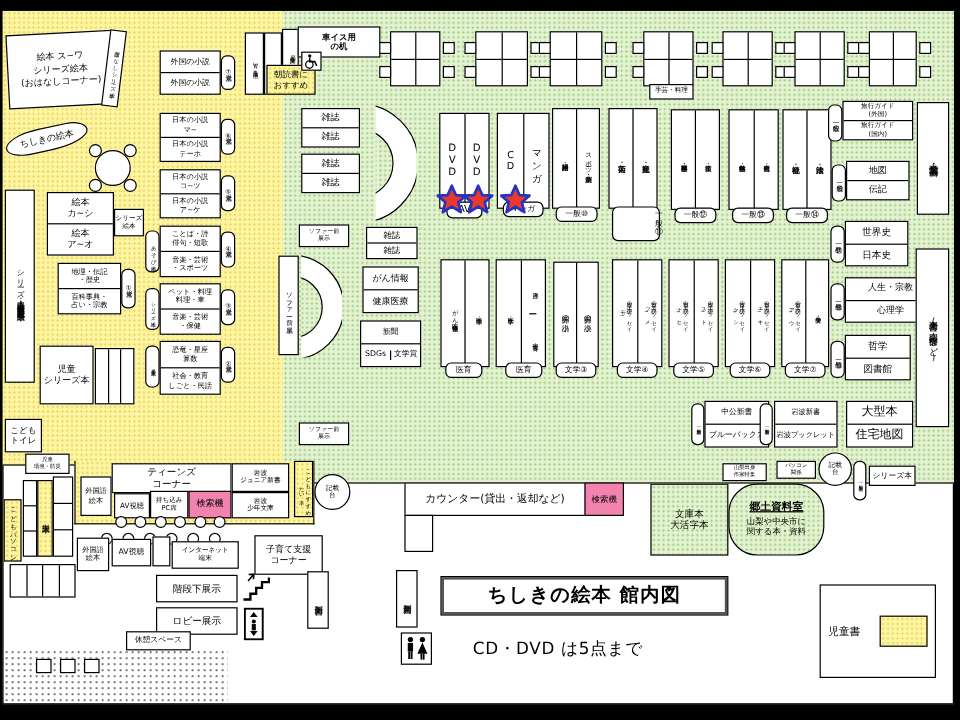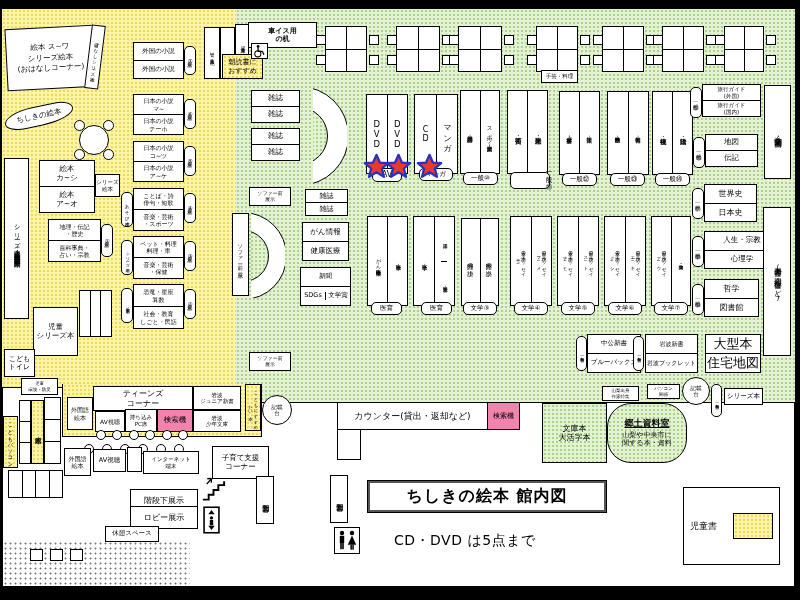--- a/index.html
+++ b/index.html
@@ -108,21 +108,21 @@
       <div class="node t-box bg-w" style="left: 133px; top: 236px; width: 51px; height: 43px; font-size: 6px;"><div class="cellwrap-r"><div class="cell">ペット・料理
 料理・車</div><div class="cell bt">音楽・芸術
 ・保健</div></div></div>
       <div class="node t-box bg-w v tag" style="left: 121px; top: 240px; width: 12px; height: 35px; font-size: 4px;">シリーズ絵本</div>
       <div class="node t-box bg-w v tag" style="left: 184px; top: 241px; width: 12px; height: 30px; font-size: 5.5px;">児童③</div>
       <div class="node t-box bg-w" style="left: 133px; top: 284px; width: 51px; height: 45px; font-size: 6px;"><div class="cellwrap-r"><div class="cell">恐竜・星座
 算数</div><div class="cell bt">社会・教育
 しごと・民話</div></div></div>
       <div class="node t-box bg-w v tag" style="left: 121px; top: 288px; width: 12px; height: 35px; font-size: 4px;">児童大型本</div>
       <div class="node t-box bg-w v tag" style="left: 184px; top: 289px; width: 12px; height: 30px; font-size: 5.5px;">児童②</div>
-      <div class="node t-box bg-w" style="left: 33px; top: 288px; width: 45px; height: 49px; font-size: 7.5px; margin-top: 19px;">児童
+      <div class="node t-box bg-w" style="left: 33px; top: 288px; width: 45px; height: 49px; font-size: 7.5px;">児童
 シリーズ本</div>
       <div class="node t-box bg-w" style="left: 79px; top: 290px; width: 33px; height: 47px;"><div class="cellwrap-c"><div class="cell cv"></div><div class="cell cv bl"></div><div class="cell cv bl"></div></div></div>
       <div class="node t-box bg-w v" style="left: 204px; top: 27px; width: 16px; height: 52px; font-size: 4.5px;">青い鳥文庫・他</div>
       <div class="node t-box bg-w v" style="left: 220px; top: 27px; width: 15px; height: 52px; font-size: 6px;">児童新書</div>
       <div class="node t-box bg-w v" style="left: 235px; top: 24px; width: 14px; height: 37px; font-size: 5px;">児童文庫</div>
       <div class="node t-box bg-y" style="left: 222px; top: 54px; width: 41px; height: 25px; font-size: 7px;">朝読書に
 おすすめ</div>
       <div class="node t-box bg-w" style="left: 248px; top: 22px; width: 69px; height: 26px; font-size: 7px; font-weight: bold;">車イス用
 の机</div>
       <div class="node t-icon bg-w" style="left: 251px; top: 43px; width: 17px; height: 16px;"><svg viewBox="0 0 20 20">
@@ -149,21 +149,21 @@
         </svg></div>
       <div class="node t-icon bg-n icon-star" style="left: 385px; top: 153px; width: 27px; height: 27px;"><svg viewBox="0 0 30 30">
           <path d="M15 2 L18.8 10.6 L28 11.2 L21 17.2 L23.3 26.5 L15 21.4 L6.7 26.5 L9 17.2 L2 11.2 L11.2 10.6 Z" stroke-width="2.5" stroke-linejoin="round"></path>
         </svg></div>
       <div class="node t-icon bg-n icon-star" style="left: 416px; top: 153px; width: 27px; height: 27px;"><svg viewBox="0 0 30 30">
           <path d="M15 2 L18.8 10.6 L28 11.2 L21 17.2 L23.3 26.5 L15 21.4 L6.7 26.5 L9 17.2 L2 11.2 L11.2 10.6 Z" stroke-width="2.5" stroke-linejoin="round"></path>
         </svg></div>
       <div class="node t-box bg-w" style="left: 460px; top: 90px; width: 40px; height: 84px; font-size: 5.5px;"><div class="cellwrap-c"><div class="cell cv">日本語・外国語</div><div class="cell cv bl">スポーツ・音楽・演劇</div></div></div>
       <div class="node t-box bg-w tag" style="left: 463px; top: 172px; width: 35px; height: 13px; font-size: 6.5px;">一般⑩</div>
       <div class="node t-box bg-w" style="left: 507px; top: 90px; width: 41px; height: 84px; font-size: 6.5px;"><div class="cellwrap-c"><div class="cell cv">芸術・美術</div><div class="cell cv bl">観光・産業</div></div></div>
-      <div class="node t-box bg-w tag" style="left: 510px; top: 172px; width: 35px; height: 17px; font-size: 6.5px; padding-left: 38px;">一般⑪</div>
+      <div class="node t-box bg-w tag" style="left: 510px; top: 172px; width: 35px; height: 29px; font-size: 6.5px; padding-left: 38px;">一般⑪</div>
       <div class="node t-box bg-w" style="left: 559px; top: 91px; width: 41px; height: 84px; font-size: 5.5px;"><div class="cellwrap-c"><div class="cell cv">手芸・料理・家事</div><div class="cell cv bl">技術・工業</div></div></div>
       <div class="node t-box bg-w tag" style="left: 562px; top: 173px; width: 35px; height: 13px; font-size: 6.5px;">一般⑫</div>
       <div class="node t-box bg-w" style="left: 607px; top: 91px; width: 42px; height: 84px; font-size: 5.5px;"><div class="cellwrap-c"><div class="cell cv">数学・自然科学</div><div class="cell cv bl">民俗・教育</div></div></div>
       <div class="node t-box bg-w tag" style="left: 610px; top: 173px; width: 35px; height: 13px; font-size: 6.5px;">一般⑬</div>
       <div class="node t-box bg-w" style="left: 652px; top: 91px; width: 41px; height: 84px; font-size: 6.5px;"><div class="cellwrap-c"><div class="cell cv">税金・福祉</div><div class="cell cv bl">政治・法律</div></div></div>
       <div class="node t-box bg-w tag" style="left: 655px; top: 173px; width: 35px; height: 13px; font-size: 6.5px;">一般⑭</div>
       <div class="node t-box bg-w" style="left: 541px; top: 70px; width: 37px; height: 13px; font-size: 5.5px;">手芸・料理</div>
       <div class="node t-box bg-w" style="left: 702px; top: 84px; width: 59px; height: 33px; font-size: 5.5px;"><div class="cellwrap-r"><div class="cell">旅行ガイド
 (外国)</div><div class="cell bt">旅行ガイド
 (国内)</div></div></div>
@@ -208,21 +208,21 @@
       <div class="node t-box bg-w" style="left: 651px; top: 216px; width: 40px; height: 90px; font-size: 4.5px;"><div class="cellwrap-c"><div class="cell cv">日本の小説・エッセイ
 ア~ウ</div><div class="cell cv bl">文学・俳句・詩</div></div></div>
       <div class="node t-box bg-w tag" style="left: 654px; top: 302px; width: 34px; height: 13px; font-size: 6.5px;">文学⑦</div>
       <div class="node t-box bg-w pad-r" style="left: 337px; top: 402px; width: 183px; height: 28px; font-size: 9px;">カウンター(貸出・返却など)</div>
       <div class="node t-box bg-p" style="left: 487px; top: 402px; width: 33px; height: 28px; font-size: 7px;">検索機</div>
       <div class="node t-box bg-w" style="left: 337px; top: 429px; width: 24px; height: 31px;"></div>
       <div class="node t-circle bg-w" style="left: 262px; top: 395px; width: 30px; height: 30px; font-size: 5.5px;">記載
 台</div>
       <div class="node t-box bg-w" style="left: 212px; top: 446px; width: 57px; height: 33px; font-size: 7.5px;">子育て支援
 コーナー</div>
-      <div class="node t-box bg-w" style="left: 130px; top: 489px; width: 68px; height: 23px; font-size: 8px;">階段下展示</div>
+      <div class="node t-box bg-w" style="left: 130px; top: 479px; width: 68px; height: 23px; font-size: 8px;">階段下展示</div>
       <div class="node t-icon bg-n" style="left: 200px; top: 475px; width: 27px; height: 28px;"><svg viewBox="0 0 28 28">
           <path d="M3 25 h6 v-5 h5 v-5 h5 v-5 h6 v-4" stroke="#000" stroke-width="2" fill="none"></path>
           <path d="M7 9 L12 3 M12 3 l-4.5 0.4 M12 3 l-0.4 4.5" stroke="#000" stroke-width="1.4" fill="none"></path>
         </svg></div>
       <div class="node t-box bg-w" style="left: 130px; top: 506px; width: 68px; height: 23px; font-size: 8px;">ロビー展示</div>
       <div class="node t-icon bg-n" style="left: 203px; top: 506px; width: 17px; height: 28px;"><svg viewBox="0 0 16 26">
           <rect x="1" y="1" width="14" height="24" stroke="#000" fill="#fff" stroke-width="1.5"></rect>
           <path d="M5 7.5 l3 -4 3 4 z" fill="#000"></path>
           <path d="M5 18.5 l3 4 3 -4 z" fill="#000"></path>
           <circle cx="8" cy="11" r="1.6" fill="#000"></circle>
@@ -260,21 +260,21 @@
       <div class="node t-box bg-w" style="left: 64px; top: 448px; width: 27px; height: 28px; font-size: 6px;">外国語
 絵本</div>
       <div class="node t-box bg-w" style="left: 93px; top: 449px; width: 33px; height: 23px; font-size: 6.5px;">AV視聴</div>
       <div class="node t-box bg-w" style="left: 127px; top: 447px; width: 15px; height: 25px;"></div>
       <div class="node t-box bg-w" style="left: 143px; top: 451px; width: 56px; height: 23px; font-size: 5.5px;">インターネット
 端末</div>
       <div class="node t-box bg-w" style="left: 587px; top: 334px; width: 54px; height: 39px; font-size: 6.5px;"><div class="cellwrap-r"><div class="cell">中公新書</div><div class="cell bt">ブルーバックス</div></div></div>
       <div class="node t-box bg-w v tag" style="left: 576px; top: 336px; width: 11px; height: 35px; font-size: 4px;">一般新書</div>
       <div class="node t-box bg-w" style="left: 645px; top: 334px; width: 53px; height: 39px; font-size: 6px;"><div class="cellwrap-r"><div class="cell">岩波新書</div><div class="cell bt">岩波ブックレット</div></div></div>
       <div class="node t-box bg-w v tag" style="left: 633px; top: 336px; width: 11px; height: 35px; font-size: 4px;">一般新書</div>
-      <div class="node t-box bg-w" style="left: 705px; top: 334px; width: 56px; height: 39px; font-size: 13px;"><div class="cellwrap-r"><div class="cell">大型本</div><div class="cell bt">住宅地図</div></div></div>
+      <div class="node t-box bg-w" style="left: 705px; top: 334px; width: 56px; height: 39px; font-size: 10px;"><div class="cellwrap-r"><div class="cell">大型本</div><div class="cell bt">住宅地図</div></div></div>
       <div class="node t-box bg-w" style="left: 602px; top: 386px; width: 37px; height: 15px; font-size: 4.5px;">山梨出身
 作家特集</div>
       <div class="node t-box bg-w" style="left: 647px; top: 384px; width: 33px; height: 15px; font-size: 4.5px;">パソコン
 関係</div>
       <div class="node t-circle bg-w" style="left: 682px; top: 377px; width: 28px; height: 28px; font-size: 5.5px;">記載
 台</div>
       <div class="node t-box bg-w v tag" style="left: 711px; top: 384px; width: 11px; height: 33px; font-size: 4px;">一般新書</div>
       <div class="node t-box bg-w" style="left: 724px; top: 388px; width: 39px; height: 17px; font-size: 6.5px;">シリーズ本</div>
       <div class="node t-box bg-g" style="left: 542px; top: 403px; width: 65px; height: 60px; font-size: 8px;">文庫本
 大活字本</div>

